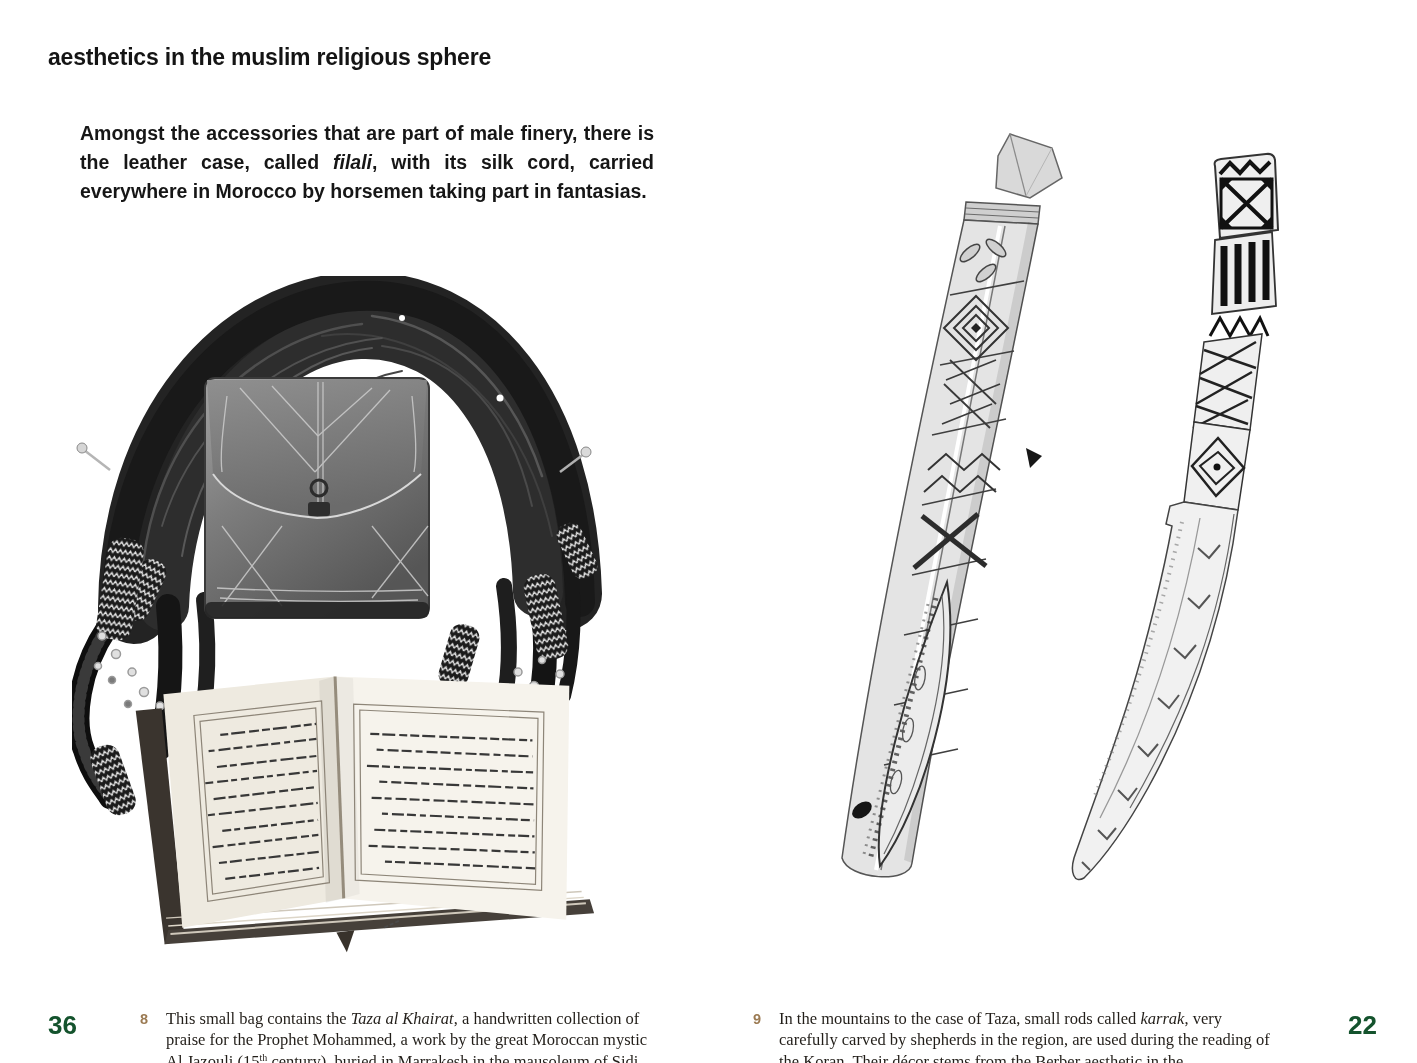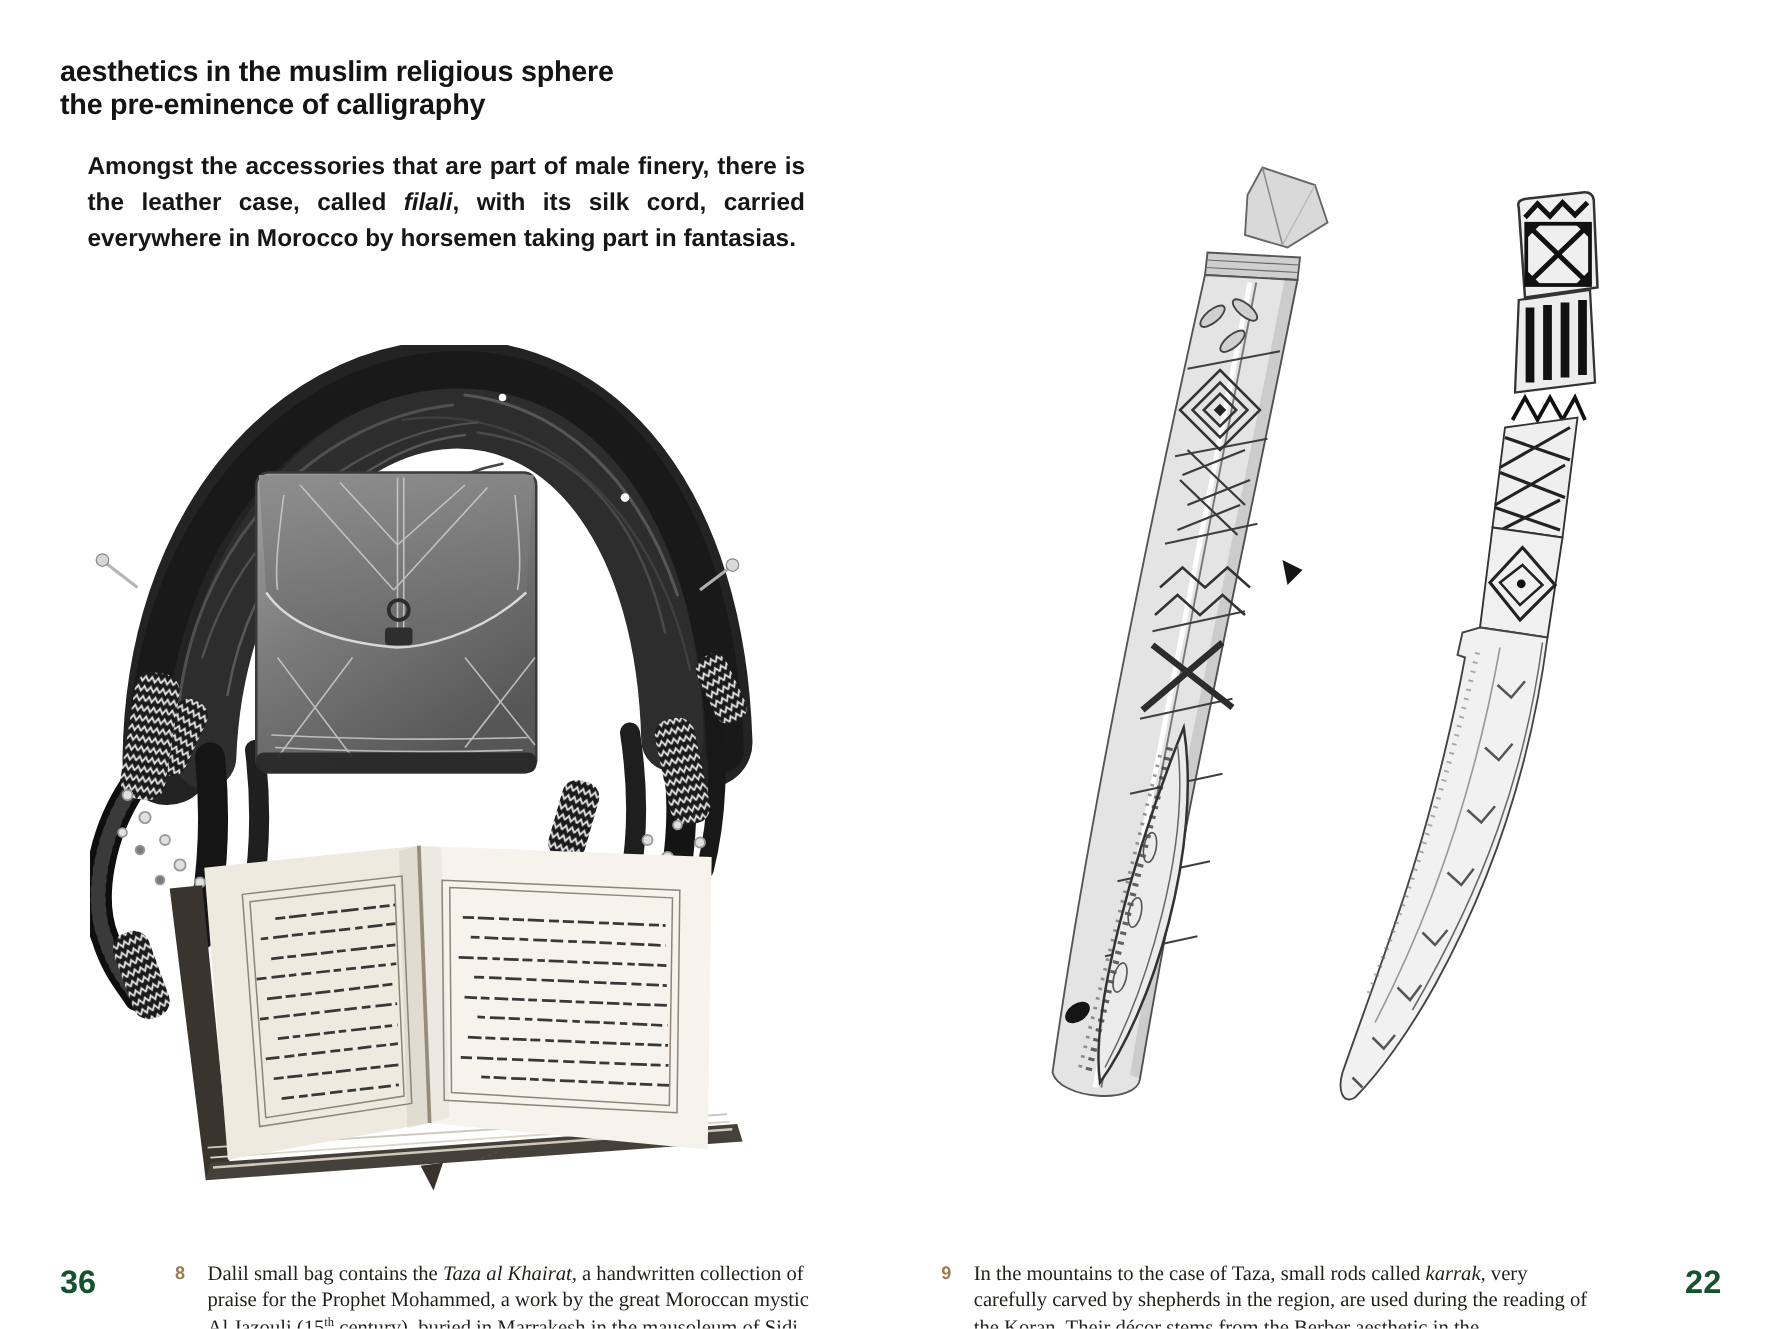--- a/index.html
+++ b/index.html
@@ -1,20 +1,20 @@
 <!DOCTYPE html>
 <html style="--accent: #9b7a52;"><head>
 <meta charset="utf-8">
 <style>
   html,body{margin:0;padding:0;background:#fff;}
   .spread{position:relative;width:1417px;height:1063px;background:#ffffff;overflow:hidden;
           font-family:"Liberation Sans", sans-serif;color:#1a1a1a;}
   .heading{position:absolute;left:48px;top:44px;margin:0;font-size:23px;line-height:26px;
            font-weight:700;letter-spacing:-0.2px;color:#141414;}
-  .intro{position:absolute;left:70px;top:119px;width:574px;margin:0;font-size:19.5px;
+  .intro{position:absolute;left:80px;top:119px;width:574px;margin:0;font-size:19.5px;
          line-height:29px;font-weight:700;color:#161616;text-align:justify;}
   .term{font-style:italic;}
   .figure{position:absolute;margin:0;}
   .fig-left{left:72px;top:276px;width:538px;height:690px;}
   .fig-right{left:800px;top:118px;width:520px;height:790px;}
   .caption{position:absolute;top:991px;font-family:"Liberation Serif", serif;font-size:16.5px;
            line-height:21.5px;color:#221e19;}
   .caption-left{left:166px;width:494px;}
   .caption-right{left:779px;width:494px;}
   .cap-num{position:absolute;left:-26px;top:1px;font-family:"Liberation Sans", sans-serif;
@@ -23,21 +23,20 @@
   .pageno{position:absolute;top:1010px;font-weight:700;font-size:26px;color:#14532d;}
   .pageno-left{left:48px;}
   .pageno-right{right:40px;}
 </style>
 </head>
 <body>
 
 <div class="spread">
 
   <h1 class="heading"><span>aesthetics in the muslim religious sphere</span><br>
-    <span>the pre-eminence of calligraphy</span>
   </h1>
 
   <p class="intro"><span>Amongst the accessories that are part of male finery, there is the leather case, called </span><span class="term">filali</span><span>, with its silk cord, carried everywhere in Morocco by horsemen taking part in fantasias.</span></p>
 
   <figure class="figure fig-left" role="img" aria-label="Black-and-white photograph of a filali leather bag surrounded by massed silk cords and braided tassels, above an open handwritten prayer book">
     <svg width="538" height="690" viewBox="0 0 538 690" xmlns="http://www.w3.org/2000/svg">
       <defs>
         <linearGradient id="bagGrad" x1="0" y1="0" x2="0.6" y2="1">
           <stop offset="0" stop-color="#a3a3a3"></stop>
             <stop offset="0.45" stop-color="#7d7d7d"></stop>
@@ -282,21 +281,21 @@
           <path d="M338,628 l10,10 l10,-12"></path>
           <path d="M318,672 l10,10 l9,-12"></path>
           <path d="M298,712 l9,9 l9,-11"></path>
         </g>
         <path d="M282,744 l8,8" stroke="#555" stroke-width="2" fill="none"></path>
       </g>
     </svg>
   </figure>
 
   <p class="caption caption-left">
-    <span class="cap-num">8</span><span>Dalil small bag contains the </span><span class="term">Taza al Khairat</span><span>, a handwritten collection of praise for the Prophet Mohammed, a work by the great Moroccan mystic Al Jazouli (15</span><sup>th</sup><span> century), buried in Marrakesh in the mausoleum of Sidi Ben Slimane.</span>
+    <span class="cap-num">8</span><span>This small bag contains the </span><span class="term">Taza al Khairat</span><span>, a handwritten collection of praise for the Prophet Mohammed, a work by the great Moroccan mystic Al Jazouli (15</span><sup>th</sup><span> century), buried in Marrakesh in the mausoleum of Sidi Ben Slimane.</span>
   </p>
 
   <p class="caption caption-right">
     <span class="cap-num">9</span><span>In the mountains to the case of Taza, small rods called </span><span class="term">karrak</span><span>, very carefully carved by shepherds in the region, are used during the reading of the Koran. Their décor stems from the Berber aesthetic in the Mediterranean tradition.</span>
   </p>
 
   <div class="pageno pageno-left">36</div>
   <div class="pageno pageno-right">22</div>
 
 </div>

